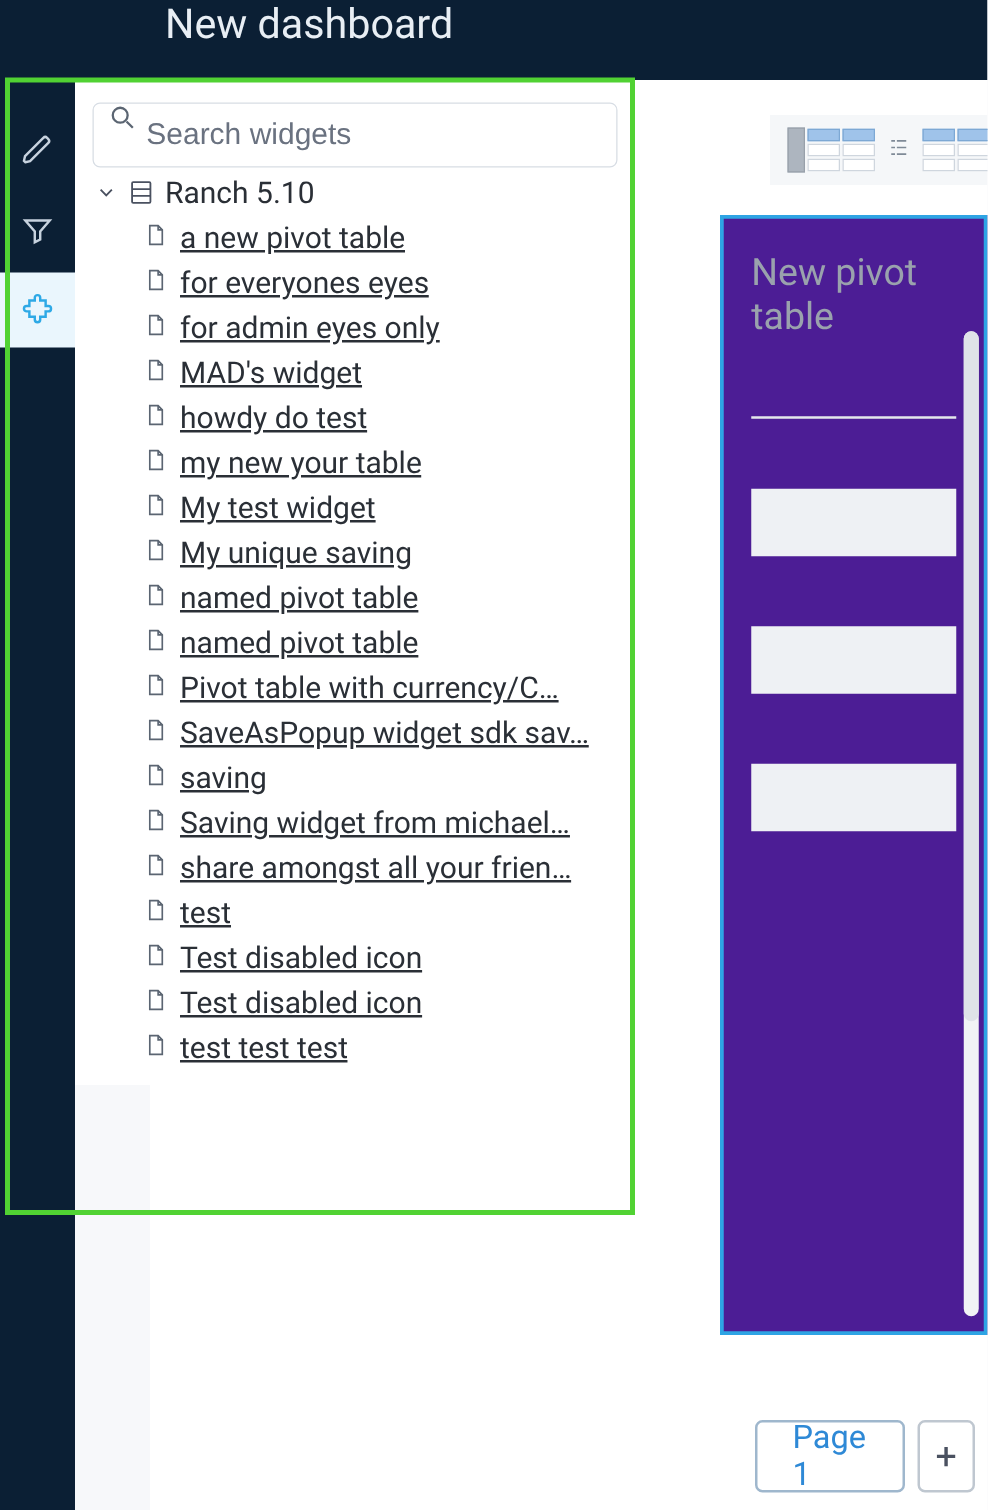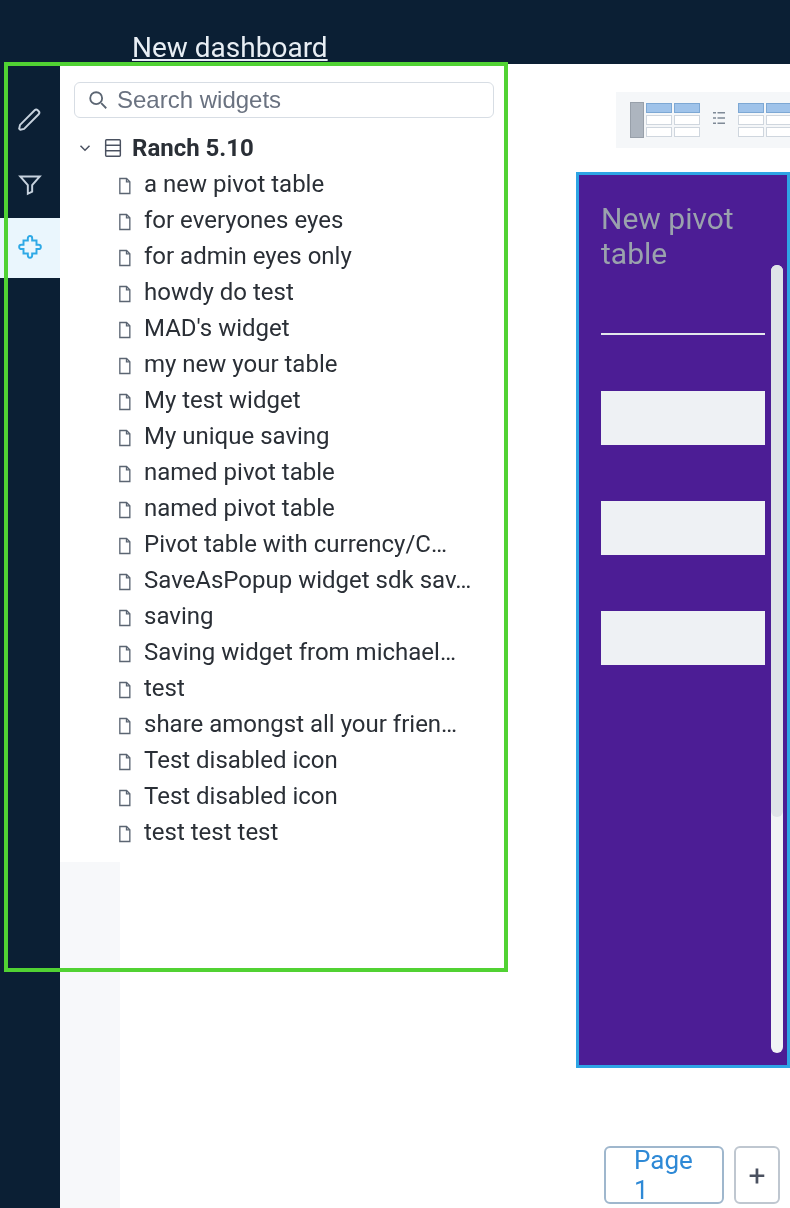--- a/index.html
+++ b/index.html
@@ -5,25 +5,24 @@
   * { box-sizing: border-box; margin: 0; padding: 0; }
   html, body { width: 790px; height: 1208px; font-family: -apple-system, BlinkMacSystemFont, "Segoe UI", Roboto, sans-serif; overflow: hidden; }
   body { display: flex; flex-direction: column; background: #f7f8fa; }
 
   
   .titlebar {
     height: 64px;
     background: #0b1f34;
     color: #e8eef4;
     display: flex;
-    align-items: flex-end;
+    align-items: flex-start;
     padding-left: 132px;
-    font-size: 28px;
+    font-size: 33px;
     font-weight: 400;
-    text-decoration: underline;
   }
 
   .main {
     flex: 1;
     display: flex;
     position: relative;
     min-height: 0;
   }
 
   
@@ -68,58 +67,57 @@
     width: 504px;
     height: 910px;
     border: 4px solid #51d233;
     pointer-events: none;
     z-index: 20;
   }
 
   .search-wrap {
     border: 1px solid #d7dde4;
     border-radius: 6px;
-    height: 36px;
-    display: flex;
-    align-items: center;
+    height: 52px;
+    display: flex;
     padding: 0 12px;
     gap: 8px;
-    margin-bottom: 12px;
+    margin-bottom: 2px;
   }
   .search-wrap svg { width: 22px; height: 22px; color: #5b6572; flex-shrink:0; }
   .search-wrap input {
     border: none;
     outline: none;
     font-size: 24px;
     color: #333;
     width: 100%;
     background: transparent;
   }
   .search-wrap input::placeholder { color: #6a7280; }
 
   .tree { font-size: 24px; color: #2a2f36; }
   .tree-parent {
     display: flex;
     align-items: center;
     gap: 8px;
     padding: 4px 0 4px 2px;
     cursor: pointer;
-    font-weight: bold;
   }
   .tree-parent svg.caret { width: 18px; height: 18px; color: #4a5160; }
   .tree-parent svg.db { width: 22px; height: 22px; color: #4a5160; }
   .tree-children { padding-left: 40px; }
   .tree-item {
     display: flex;
-    align-items: flex-end;
+    align-items: flex-start;
     gap: 10px;
     padding: 4px 0;
     cursor: pointer;
     white-space: nowrap;
     overflow: hidden;
+    text-decoration: underline;
   }
   .tree-item svg { width: 20px; height: 24px; color: #5b6572; flex-shrink: 0; }
   .tree-item span { overflow: hidden; text-overflow: ellipsis; }
 
   
   .canvas-area {
     margin-left: 60px;
     flex: 1;
     position: relative;
     background: #fff;
@@ -185,21 +183,21 @@
     width: 100%;
     height: 70%;
     background: #dfe3e8;
     border-radius: 6px;
   }
 
   .page-bar {
     position: absolute;
     left: 484px;
     right: 10px;
-    bottom: 4px;
+    bottom: 14px;
     display: flex;
     gap: 10px;
   }
   .page-tab {
     border: 2px solid #bfc7d0;
     border-radius: 6px;
     height: 58px;
     display: flex;
     align-items: center;
     justify-content: center;
@@ -284,34 +282,34 @@
               <path d="M7 3h8l4 4v14H7z"></path>
               <path d="M15 3v4h4"></path>
             </svg>
             <span>for admin eyes only</span>
           </div>
           <div class="tree-item">
             <svg viewBox="0 0 24 24" fill="none" stroke="currentColor" stroke-width="1.6">
               <path d="M7 3h8l4 4v14H7z"></path>
               <path d="M15 3v4h4"></path>
             </svg>
+            <span>MAD's widget</span>
+          </div>
+          <div class="tree-item">
+            <svg viewBox="0 0 24 24" fill="none" stroke="currentColor" stroke-width="1.6">
+              <path d="M7 3h8l4 4v14H7z"></path>
+              <path d="M15 3v4h4"></path>
+            </svg>
             <span>howdy do test</span>
           </div>
           <div class="tree-item">
             <svg viewBox="0 0 24 24" fill="none" stroke="currentColor" stroke-width="1.6">
               <path d="M7 3h8l4 4v14H7z"></path>
               <path d="M15 3v4h4"></path>
             </svg>
-            <span>MAD's widget</span>
-          </div>
-          <div class="tree-item">
-            <svg viewBox="0 0 24 24" fill="none" stroke="currentColor" stroke-width="1.6">
-              <path d="M7 3h8l4 4v14H7z"></path>
-              <path d="M15 3v4h4"></path>
-            </svg>
             <span>my new your table</span>
           </div>
           <div class="tree-item">
             <svg viewBox="0 0 24 24" fill="none" stroke="currentColor" stroke-width="1.6">
               <path d="M7 3h8l4 4v14H7z"></path>
               <path d="M15 3v4h4"></path>
             </svg>
             <span>My test widget</span>
           </div>
           <div class="tree-item">
@@ -361,28 +359,28 @@
               <path d="M7 3h8l4 4v14H7z"></path>
               <path d="M15 3v4h4"></path>
             </svg>
             <span>Saving widget from michael…</span>
           </div>
           <div class="tree-item">
             <svg viewBox="0 0 24 24" fill="none" stroke="currentColor" stroke-width="1.6">
               <path d="M7 3h8l4 4v14H7z"></path>
               <path d="M15 3v4h4"></path>
             </svg>
+            <span>share amongst all your frien…</span>
+          </div>
+          <div class="tree-item">
+            <svg viewBox="0 0 24 24" fill="none" stroke="currentColor" stroke-width="1.6">
+              <path d="M7 3h8l4 4v14H7z"></path>
+              <path d="M15 3v4h4"></path>
+            </svg>
             <span>test</span>
-          </div>
-          <div class="tree-item">
-            <svg viewBox="0 0 24 24" fill="none" stroke="currentColor" stroke-width="1.6">
-              <path d="M7 3h8l4 4v14H7z"></path>
-              <path d="M15 3v4h4"></path>
-            </svg>
-            <span>share amongst all your frien…</span>
           </div>
           <div class="tree-item">
             <svg viewBox="0 0 24 24" fill="none" stroke="currentColor" stroke-width="1.6">
               <path d="M7 3h8l4 4v14H7z"></path>
               <path d="M15 3v4h4"></path>
             </svg>
             <span>Test disabled icon</span>
           </div>
           <div class="tree-item">
             <svg viewBox="0 0 24 24" fill="none" stroke="currentColor" stroke-width="1.6">

